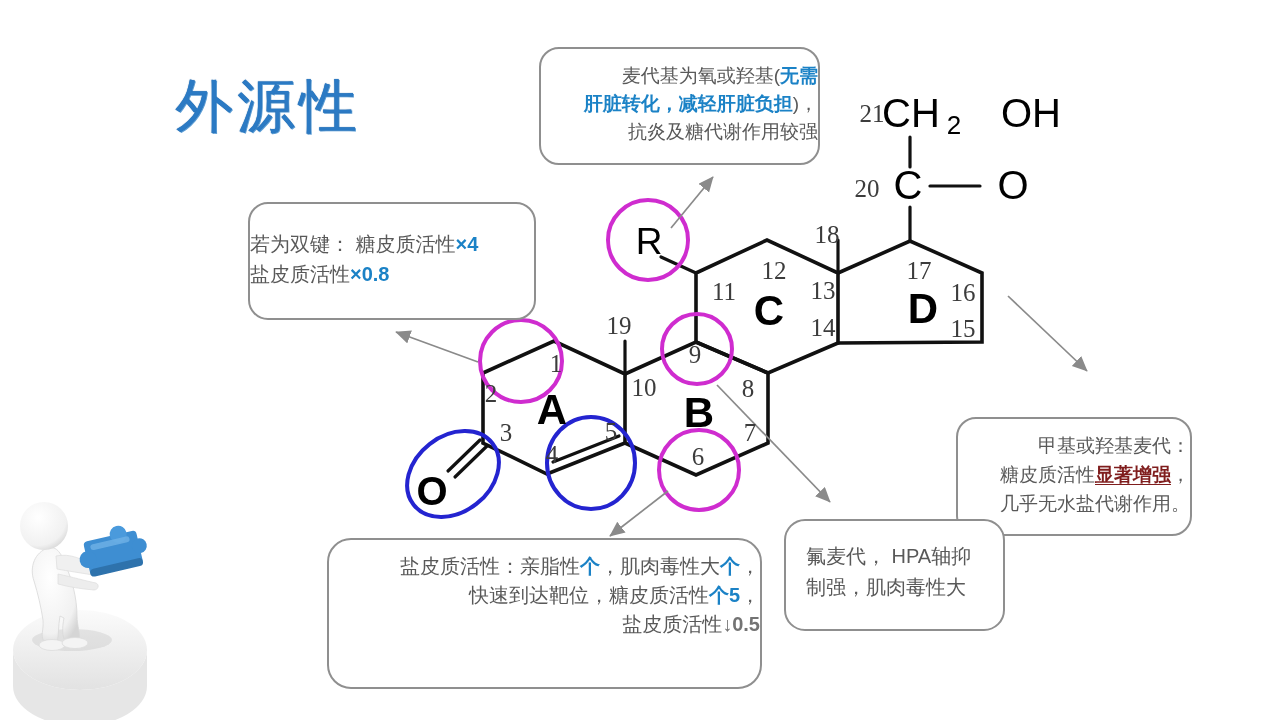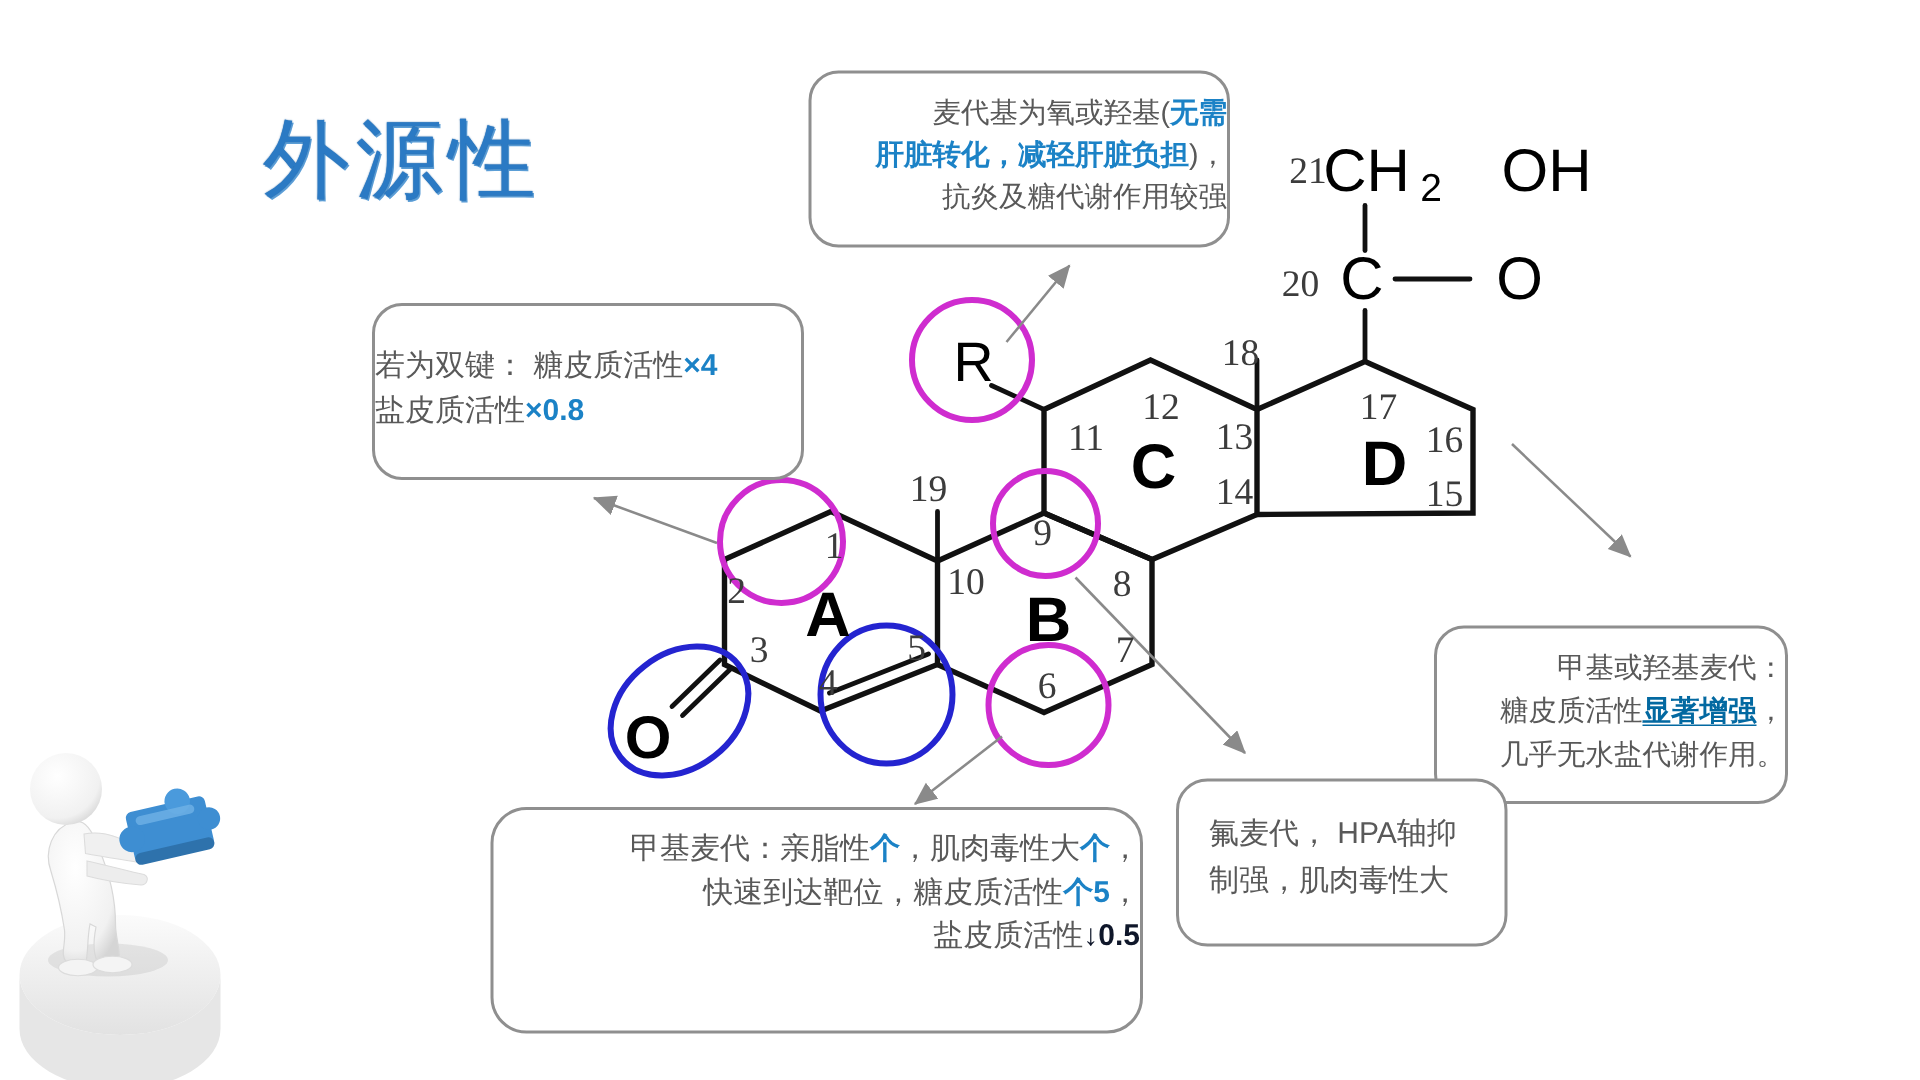--- a/index.html
+++ b/index.html
@@ -11,22 +11,22 @@
     position:absolute;left:175px;top:68px;margin:0;
     font-size:58px;font-weight:400;letter-spacing:4px;
     color:#2b7ac4;text-shadow:0 0 1px #1e5f9e, 1px 1px 0 #5ea0d8;
   }
   .callout{
     position:absolute;background:#fff;border:2px solid #8f8f8f;border-radius:20px;
     color:#595959;box-sizing:border-box;text-align:right;
   }
   .callout .ln{white-space:nowrap;}
   .b{color:#1b82c6;font-weight:700;}
-  .bu{color:#0369a1;font-weight:700;text-decoration:underline;text-underline-offset:3px;}
-  .nv{color:#0f172a;font-weight:700;}
+  .bu{color:#7f1d1d;font-weight:700;text-decoration:underline;text-underline-offset:3px;}
+  .nv{color:#737373;font-weight:700;}
   .callout-top{left:539px;top:47px;width:281px;height:118px;padding-top:13px;font-size:19px;line-height:28px;}
   .callout-left{left:248px;top:202px;width:288px;height:118px;padding:25px 20px 0 0;text-align:left;font-size:20px;line-height:30px;}
   .callout-right{left:956px;top:377px;width:236px;height:119px;padding-top:12px;font-size:19px;line-height:29px;margin-top:40px;}
   .callout-bottom{left:327px;top:538px;width:435px;height:151px;padding-top:12px;font-size:20px;line-height:29px;border-radius:24px;}
   .callout-fluoro{left:784px;top:519px;width:221px;height:112px;padding:20px 0 0 20px;text-align:left;font-size:20px;line-height:31px;border-radius:21px;}
   .gap{height:13px;}
   svg{position:absolute;left:0;top:0;}
   .bond{stroke:#111;stroke-width:3.6;stroke-linecap:round;fill:none;}
   .thin{stroke-width:3.2;}
   .hl-m{stroke:#cf2ccf;stroke-width:4;fill:none;}
@@ -148,21 +148,21 @@
   <div class="ln"><span>盐皮质活性</span><span class="b">×0.8</span></div>
 </div>
 
 <div class="callout callout-right">
   <div class="ln"><span>甲基或羟基麦代：</span></div>
   <div class="ln"><span>糖皮质活性</span><span class="bu">显著增强</span><span>，</span></div>
   <div class="ln"><span>几乎无水盐代谢作用。</span></div>
 </div>
 
 <div class="callout callout-bottom">
-  <div class="ln"><span>甲基麦代：亲脂性</span><span class="b">个</span><span>，肌肉毒性大</span><span class="b">个</span><span>，</span></div>
+  <div class="ln"><span>盐皮质活性：亲脂性</span><span class="b">个</span><span>，肌肉毒性大</span><span class="b">个</span><span>，</span></div>
   <div class="ln"><span>快速到达靶位，糖皮质活性</span><span class="b">个5</span><span>，</span></div>
   <div class="ln"><span>盐皮质活性</span><span class="nv">↓0.5</span></div>
   <div class="gap"></div>
 </div>
 
 <div class="callout callout-fluoro">
   <div class="ln"><span>氟麦代， HPA轴抑</span></div>
   <div class="ln"><span>制强，肌肉毒性大</span></div>
 </div>
 

